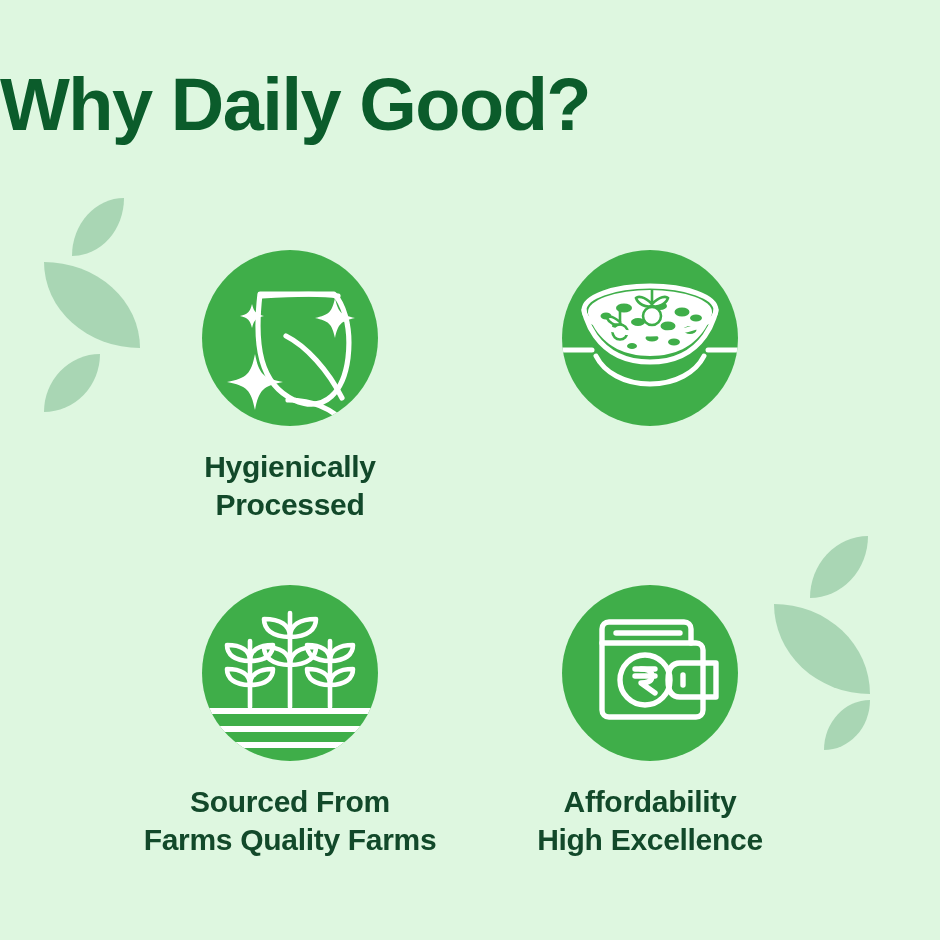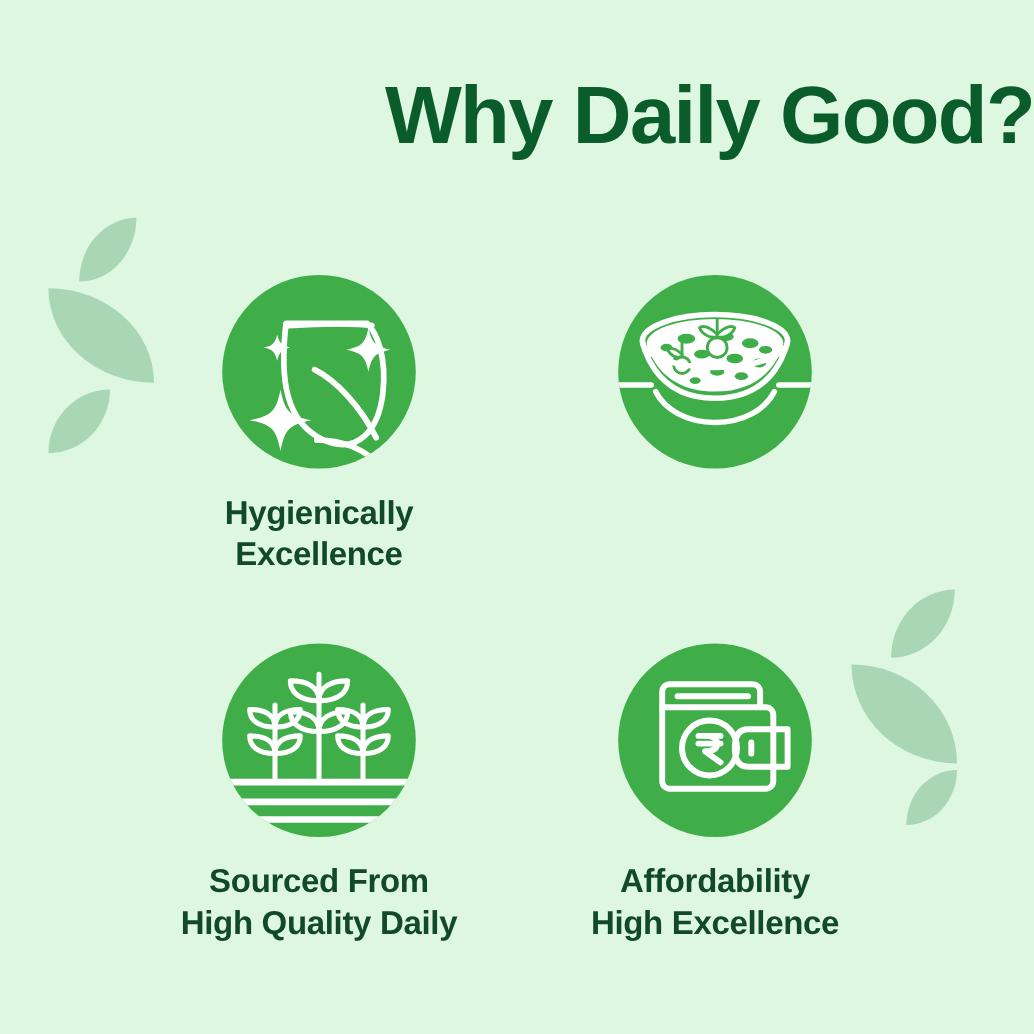--- a/index.html
+++ b/index.html
@@ -42,21 +42,21 @@
   .deco-left .d3 { left:0;    top:156px;width:56px; height:58px; }
 
   .deco-right .d1 { left:44px; top:0;    width:58px; height:62px; }
   .deco-right .d2 { left:8px;  top:68px; width:96px; height:90px; }
   .deco-right .d3 { left:58px; top:164px;width:46px; height:50px; }
 
   
   .title {
     position:absolute;
     top:68px; left:0; right:0;
-    text-align:right;
+    text-align:left;
     font-size:74px;
     font-weight:700;
     letter-spacing:-1.5px;
     color:#0b5c2b;
     line-height:1;
   }
 
   
   .grid {
     position:absolute;
@@ -131,21 +131,21 @@
             <path d="M86 150 C112 150 132 160 146 176"></path>
           </g>
           <g fill="#ffffff">
             <path d="M50 54 C52 62 54 64 62 66 C54 68 52 70 50 78 C48 70 46 68 38 66 C46 64 48 62 50 54 Z"></path>
             <path d="M133 48 C136 62 139 65 153 68 C139 71 136 74 133 88 C130 74 127 71 113 68 C127 65 130 62 133 48 Z"></path>
             <path d="M53 104 C57 124 61 128 81 132 C61 136 57 140 53 160 C49 140 45 136 25 132 C45 128 49 124 53 104 Z"></path>
           </g>
         </svg>
       </div>
       <div class="feature-label">Hygienically
-Excellence</div>
+Processed</div>
     </div>
 
     <div class="feature">
       <div class="badge">
         <svg width="176" height="176" viewBox="0 0 176 176" fill="none">
 
           <ellipse cx="88" cy="62" rx="62" ry="22" fill="#ffffff"></ellipse>
           <path d="M26 62 C26 62 34 106 88 106 C142 106 150 62 150 62 Z" fill="#ffffff"></path>
 
           <g fill="#3fae49">
@@ -209,21 +209,21 @@
           </g>
 
           <g stroke="#ffffff" stroke-width="6" fill="none">
             <path d="M4 126 L172 126"></path>
             <path d="M10 144 L166 144"></path>
             <path d="M30 160 L146 160"></path>
           </g>
         </svg>
       </div>
       <div class="feature-label">Sourced From
-High Quality Daily</div>
+Farms Quality Farms</div>
     </div>
 
     <div class="feature">
       <div class="badge">
         <svg width="176" height="176" viewBox="0 0 176 176" fill="none">
           <g stroke="#ffffff" stroke-width="5.4" fill="none" stroke-linecap="round" stroke-linejoin="round">
 
             <path d="M40 58 L40 44 C40 40 43 37 47 37 L122 37 C126 37 129 40 129 44 L129 58"></path>
             <path d="M54 48 L118 48"></path>
 

